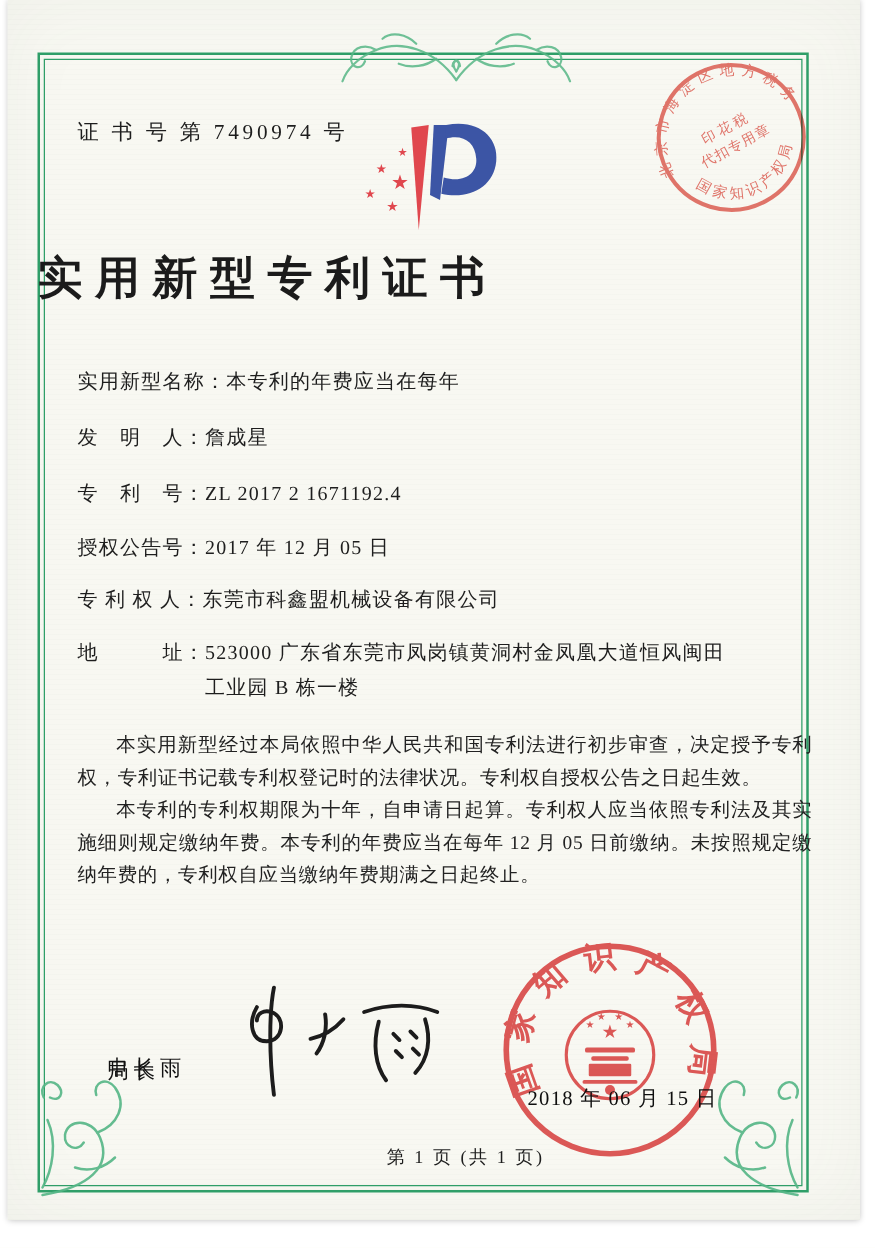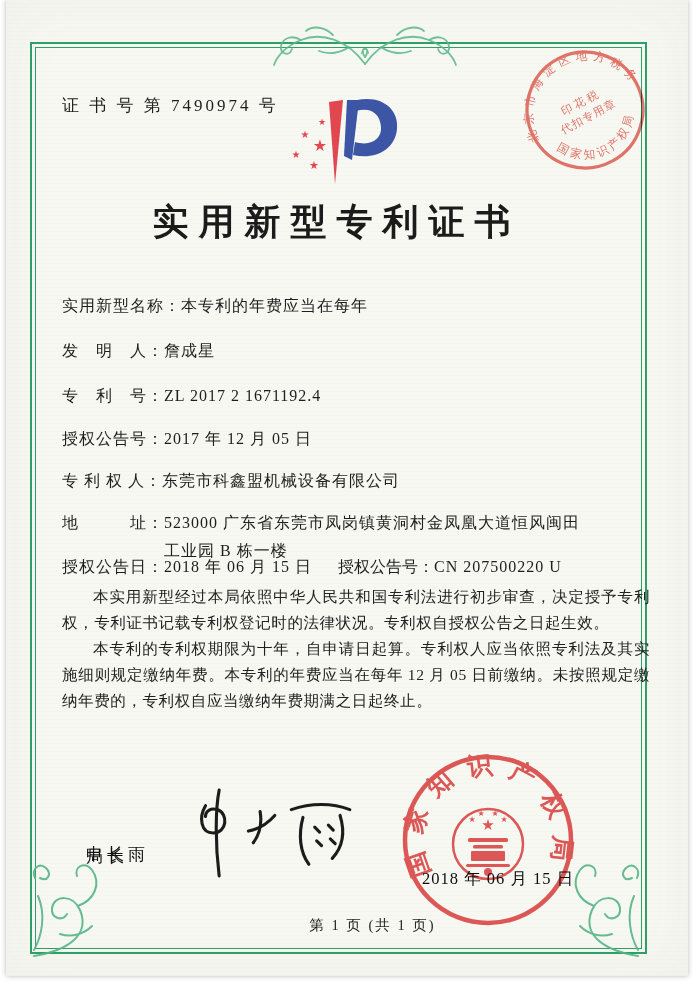--- a/index.html
+++ b/index.html
@@ -18,21 +18,21 @@
     border:2.5px solid #2f9e68;z-index:1;
   }
   .frame-inner{position:absolute;inset:3px;border:1px solid #2f9e68;}
   .ornament{position:absolute;z-index:2;}
   .cert-number{
     position:absolute;left:56px;top:94px;z-index:3;
     font-size:17px;letter-spacing:3px;color:#1d1d1d;
   }
   .logo{position:absolute;left:277px;top:94px;z-index:3;}
   .title{
-    position:absolute;left:24px;top:198px;width:613px;text-align:center;z-index:3;
+    position:absolute;left:24px;top:198px;width:613px;text-align:left;z-index:3;
     font-size:36px;font-weight:600;letter-spacing:10px;color:#1b1b1b;
   }
   .row{position:absolute;left:56px;z-index:3;font-size:16px;line-height:28px;color:#1e1e1e;}
   .row .lbl{display:inline-block;min-width:98px;letter-spacing:1px;}
   .row .val{letter-spacing:1px;}
   .row.addr .val{display:inline-block;vertical-align:top;width:470px;}
   .grant-no{position:absolute;left:276px;top:0;white-space:nowrap;}
   .grant-row{width:580px;}
   .body-text{
     position:absolute;left:56px;top:584px;width:588px;z-index:3;
@@ -125,24 +125,20 @@
     <span class="lbl">专　利　号：</span><span class="val">ZL 2017 2 1671192.4</span>
   </div>
   <div class="row" style="top:425px;">
     <span class="lbl">授权公告号：</span><span class="val">2017 年 12 月 05 日</span>
   </div>
   <div class="row" style="top:467px;">
     <span class="lbl">专 利 权 人：</span><span class="val">东莞市科鑫盟机械设备有限公司</span>
   </div>
   <div class="row addr" style="top:509px;">
     <span class="lbl">地　　　址：</span><span class="val"><span>523000 广东省东莞市凤岗镇黄洞村金凤凰大道恒风闽田</span><br><span>工业园 B 栋一楼</span></span>
-  </div>
-  <div class="row grant-row" style="top:553px;">
-    <span class="lbl">授权公告日：</span><span class="val">2018 年 06 月 15 日</span>
-    <span class="grant-no"><span>授权公告号：</span><span class="val">CN 207500220 U</span></span>
   </div>
 
   <div class="body-text">
     <p>本实用新型经过本局依照中华人民共和国专利法进行初步审查，决定授予专利权，专利证书记载专利权登记时的法律状况。专利权自授权公告之日起生效。</p>
     <p>本专利的专利权期限为十年，自申请日起算。专利权人应当依照专利法及其实施细则规定缴纳年费。本专利的年费应当在每年 12 月 05 日前缴纳。未按照规定缴纳年费的，专利权自应当缴纳年费期满之日起终止。</p>
   </div>
 
   <div class="director" style="top:810px;margin-top:35px;">局长</div>
   <div class="director" style="top:843px;">申长雨</div>
 

